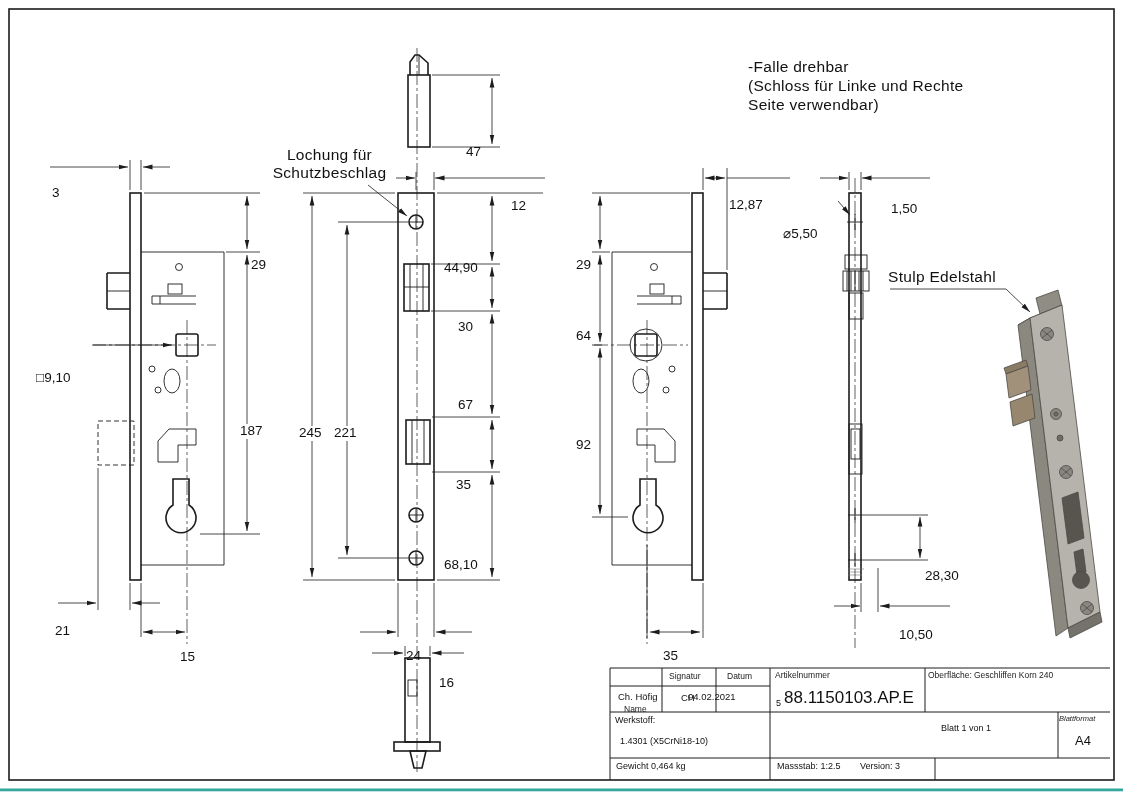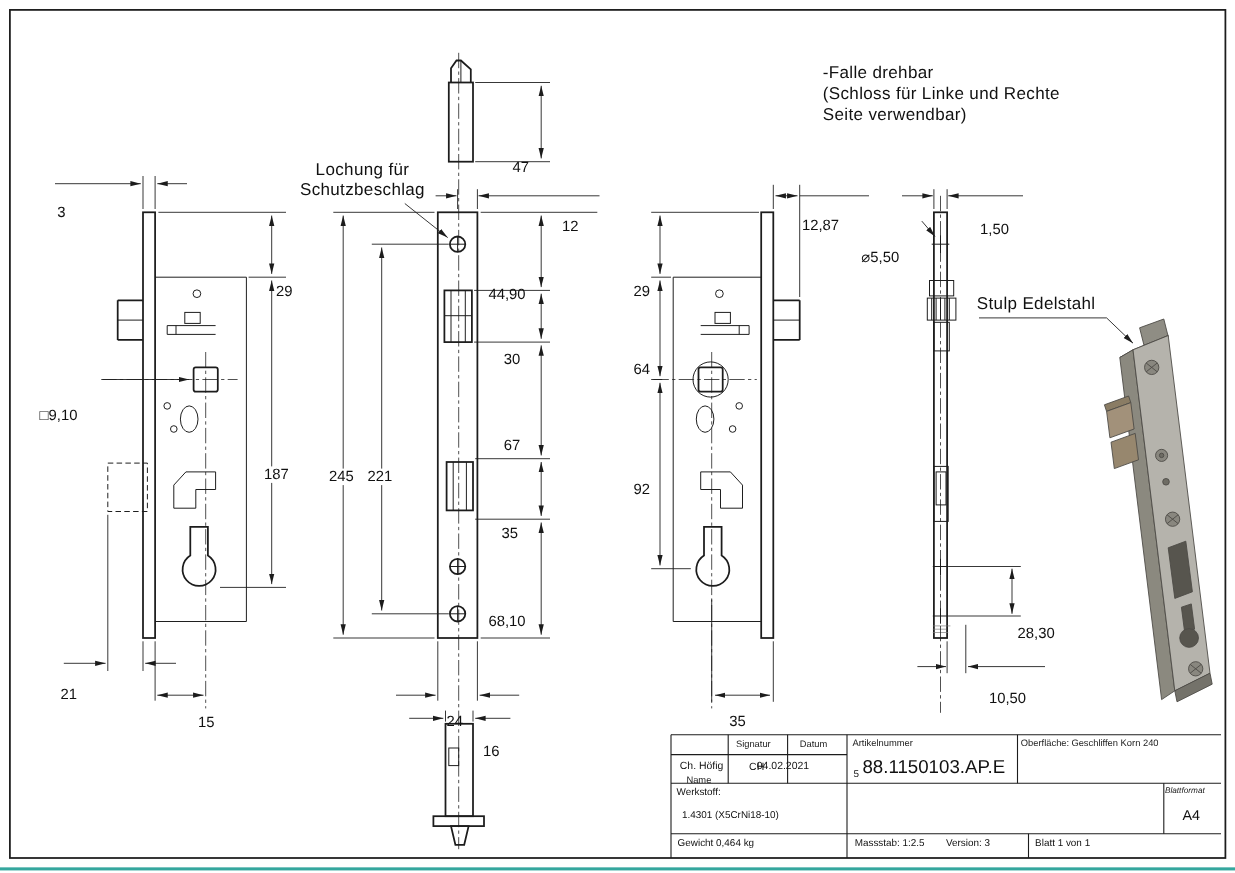--- a/index.html
+++ b/index.html
@@ -316,15 +316,15 @@
 <span class="lbl tbv" style="left:688px;top:692px;">04.02.2021</span>
 <span class="lbl tbp" style="left:776px;top:699px;">5</span>
 <span class="lbl tba" style="left:784px;top:689px;">88.1150103.AP.E</span>
 <span class="lbl tbs" style="left:615px;top:716px;">Werkstoff:</span>
 <span class="lbl tbs" style="left:620px;top:737px;">1.4301 (X5CrNi18-10)</span>
 <span class="lbl tbt" style="left:1059px;top:715px;">Blattformat</span>
 <span class="lbl tbf" style="left:1075px;top:734px;">A4</span>
 <span class="lbl tbs" style="left:616px;top:762px;">Gewicht 0,464 kg</span>
 <span class="lbl tbs" style="left:777px;top:762px;">Massstab: 1:2.5</span>
 <span class="lbl tbs" style="left:860px;top:762px;">Version: 3</span>
-<span class="lbl tbs" style="left:941px;top:762px;">Blatt 1 von 1</span>
+<span class="lbl tbs" style="left:941px;top:724px;">Blatt 1 von 1</span>
 
 </div>
 
 </body></html>

